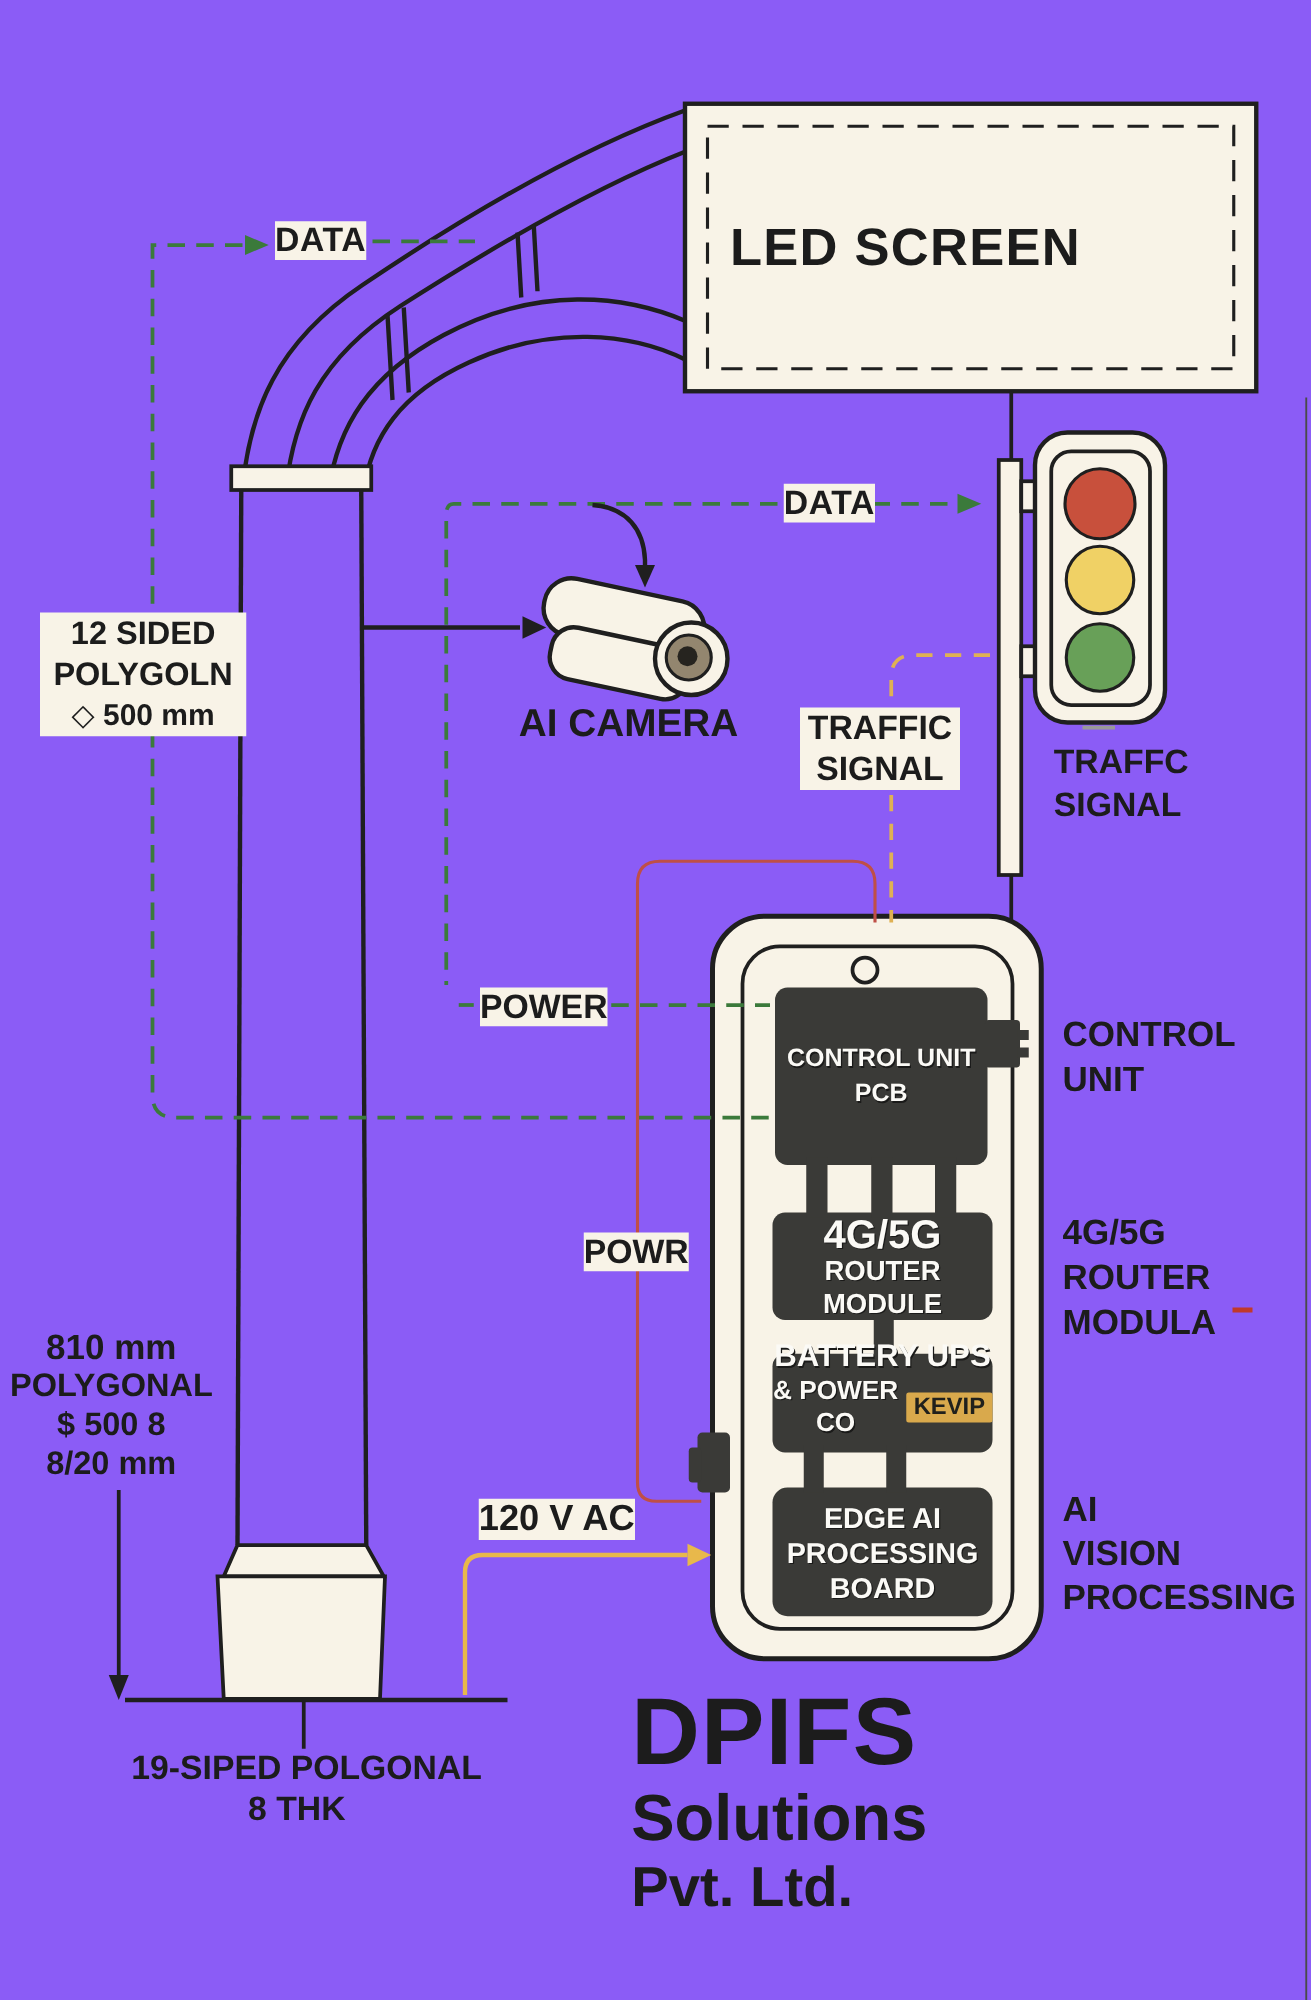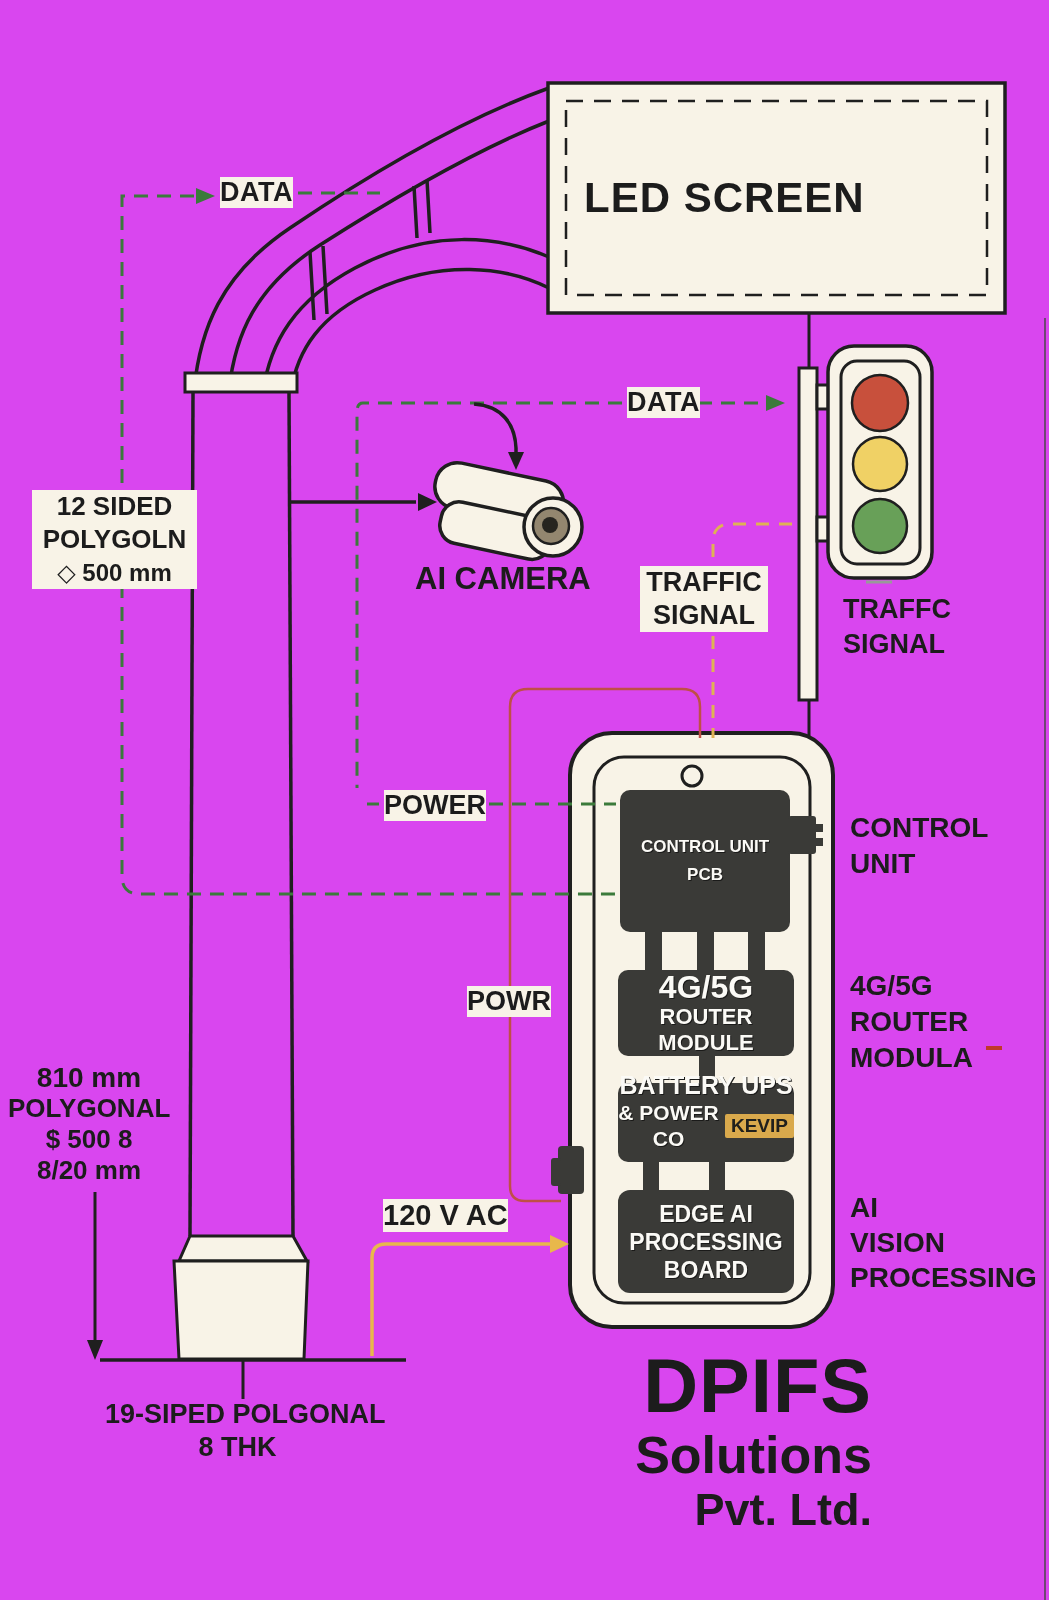--- a/index.html
+++ b/index.html
@@ -1,32 +1,32 @@
 <!DOCTYPE html>
 <html><head>
 <meta charset="utf-8">
 <style>
   html,body{margin:0;padding:0;background:#f8f3e7;}
-  .canvas{position:relative;width:1049px;height:1600px;background:#d946ef;overflow:hidden;
+  .canvas{position:relative;width:1049px;height:1600px;background:#8b5cf6;overflow:hidden;
           font-family:"Liberation Sans","DejaVu Sans",sans-serif;color:#1c1c1c;}
   svg.art{position:absolute;left:0;top:0;z-index:1;}
   .txt{position:absolute;z-index:2;font-weight:bold;white-space:nowrap;}
   .bgfill{background:#f8f3e7;}
   .center{text-align:center;}
   
   .data-label{font-size:27px;letter-spacing:.5px;}
   .led-title-wrap{left:548px;top:83px;width:457px;height:230px;display:flex;align-items:center;justify-content:flex-start;margin-left:36px;}
   .led-title{font-size:42px;letter-spacing:1px;}
   .note{line-height:33px;font-size:26px;}
   .boxtxt{position:absolute;z-index:3;display:flex;flex-direction:column;align-items:center;justify-content:center;
           color:#fbfaf6;font-weight:bold;text-align:center;text-shadow:1px 1px 0 #1a1a19;}
   .badge{display:inline-block;background:#d9a94c;color:#20201c;text-shadow:none;font-size:19px;
          padding:0 6px;border-radius:2px;margin-left:6px;line-height:24px;}
   .side-label{font-size:28px;line-height:36px;}
-  .brand-wrap{left:522px;top:1346px;width:350px;text-align:right;}
+  .brand-wrap{left:505px;top:1346px;width:350px;text-align:left;}
   .brand1{font-size:76px;line-height:80px;letter-spacing:1px;}
   .brand2{font-size:52px;line-height:58px;}
   .brand3{font-size:45px;line-height:52px;}
 </style>
 </head>
 <body>
 
 <div class="canvas">
 
   <svg class="art" width="1049" height="1600" viewBox="0 0 1049 1600">
@@ -202,21 +202,21 @@
     <div>19-SIPED POLGONAL</div>
     <div>8 THK</div>
   </div>
 
   <div class="txt brand-wrap">
     <div class="brand1">DPIFS</div>
     <div class="brand2">Solutions</div>
     <div class="brand3">Pvt. Ltd.</div>
   </div>
 
-  <div class="boxtxt" style="left:620px;top:790px;width:170px;height:142px;font-size:17px;line-height:28px;">
+  <div class="boxtxt" style="left:620px;top:790px;width:170px;height:142px;font-size:20px;line-height:28px;">
     <div>CONTROL UNIT</div>
     <div>PCB</div>
   </div>
 
   <div class="boxtxt" style="left:618px;top:970px;width:176px;height:86px;">
     <div style="font-size:32px;line-height:34px;">4G/5G</div>
     <div style="font-size:22px;line-height:26px;">ROUTER MODULE</div>
   </div>
 
   <div class="boxtxt" style="left:618px;top:1083px;width:176px;height:56px;align-items:center;">

